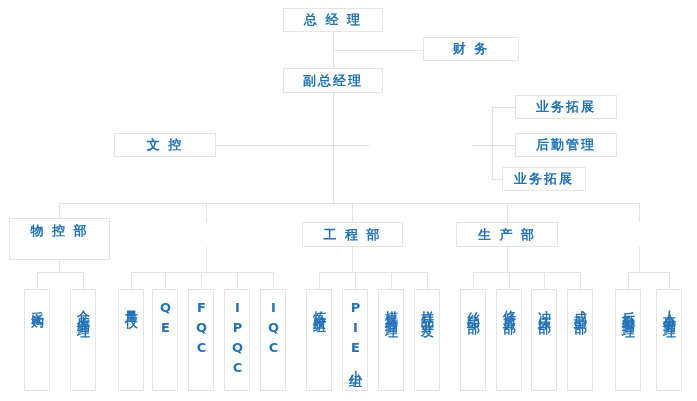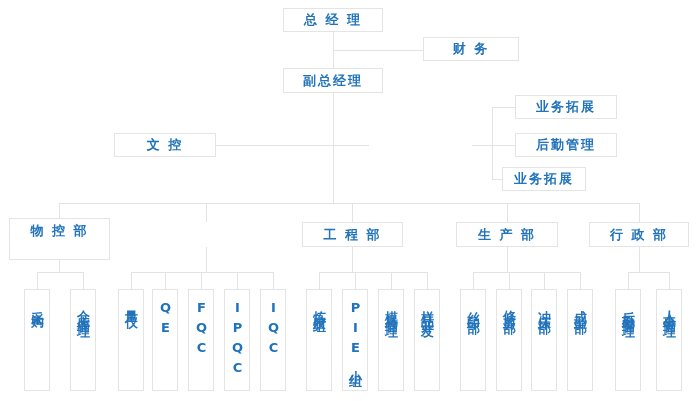--- a/index.html
+++ b/index.html
@@ -72,21 +72,20 @@
   <div class="node hbox" style="left:423px;top:37px;width:96px;height:24px;line-height:22px">财 务</div>
   <div class="node hbox" style="left:283px;top:68px;width:100px;height:25px;line-height:23px">副总经理</div>
   <div class="node hbox" style="left:114px;top:133px;width:102px;height:24px;line-height:22px">文 控</div>
   <div class="node hbox" style="left:515px;top:95px;width:102px;height:24px;line-height:22px">业务拓展</div>
   <div class="node hbox" style="left:515px;top:133px;width:102px;height:24px;line-height:22px">后勤管理</div>
   <div class="node hbox" style="left:502px;top:167px;width:84px;height:24px;line-height:22px">业务拓展</div>
 
   <div class="node hbox" style="left:9px;top:218px;width:101px;height:42px;line-height:23px">物 控 部</div>
   <div class="node hbox" style="left:302px;top:222px;width:101px;height:25px;line-height:23px">工 程 部</div>
   <div class="node hbox" style="left:456px;top:222px;width:102px;height:25px;line-height:23px">生 产 部</div>
-  <div class="node hbox" style="left:589px;top:222px;width:100px;height:25px;line-height:23px">行 政 部</div>
 
   <div class="node vbox" style="left:24px;top:289px;width:26px;height:102px">采购</div>
   <div class="node vbox" style="left:70px;top:289px;width:26px;height:102px">仓库管理</div>
 
   <div class="node vbox" style="left:118px;top:289px;width:26px;height:102px">量仪</div>
   <div class="node vbox" style="left:152px;top:289px;width:26px;height:102px">QE</div>
   <div class="node vbox" style="left:188px;top:289px;width:26px;height:102px">FQC</div>
   <div class="node vbox" style="left:224px;top:289px;width:26px;height:102px">IPQC</div>
   <div class="node vbox" style="left:260px;top:289px;width:26px;height:102px">IQC</div>
 

